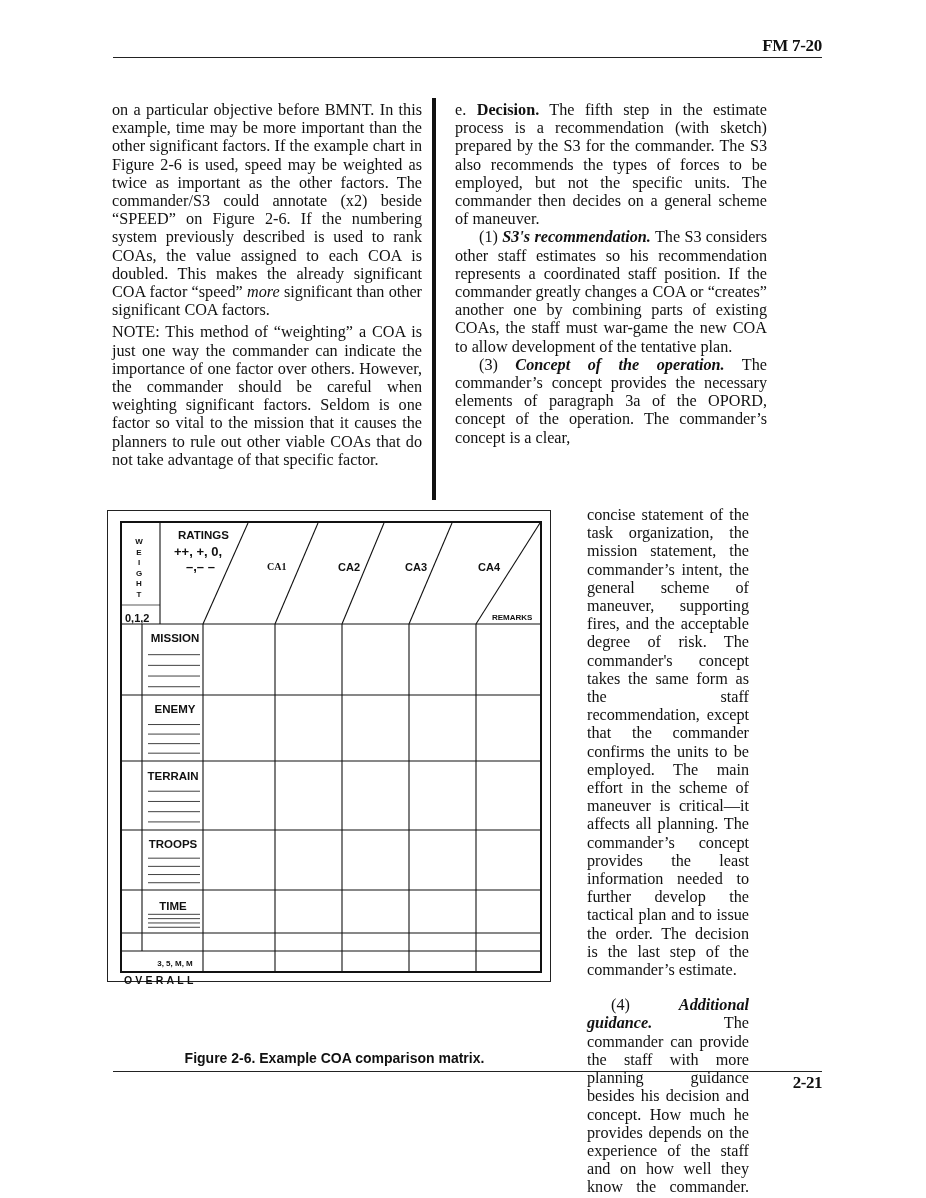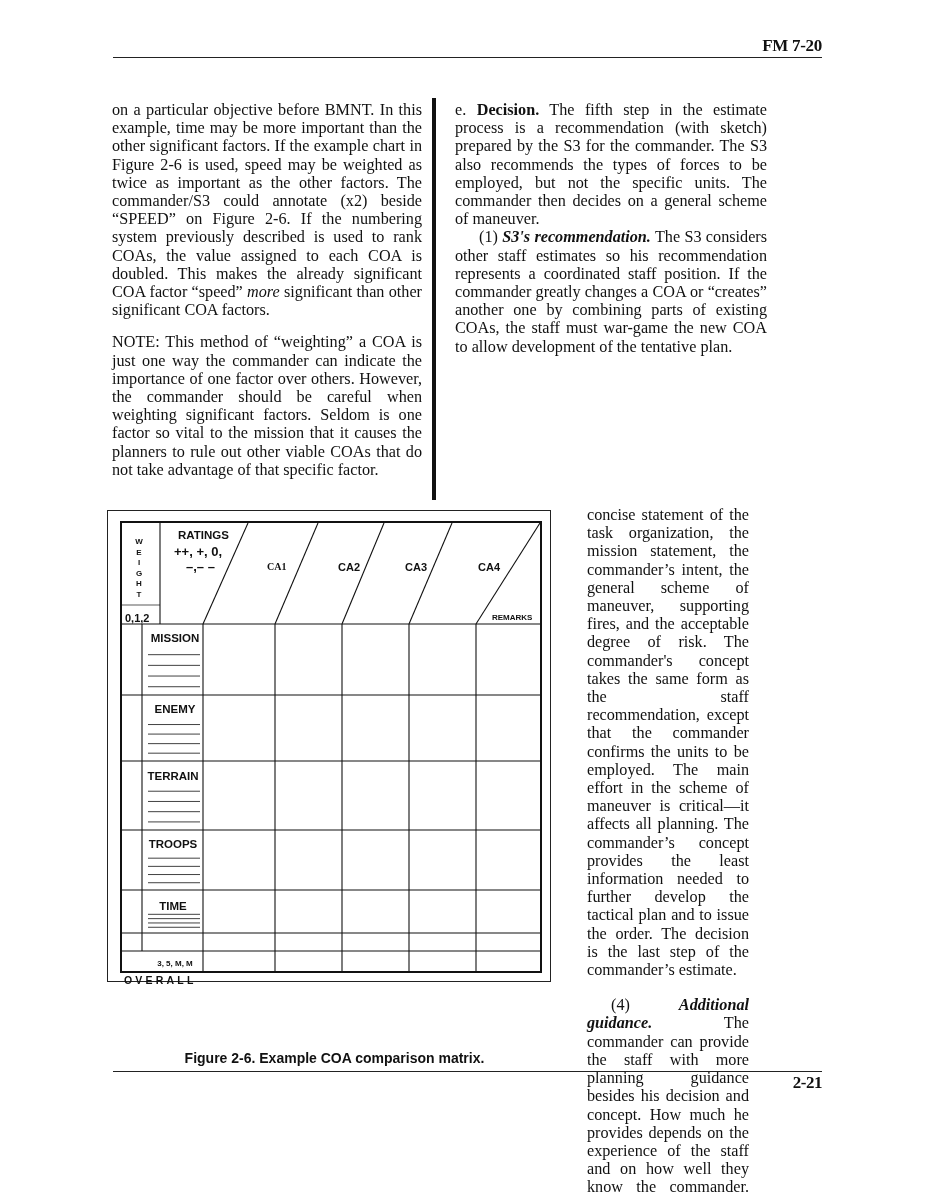--- a/index.html
+++ b/index.html
@@ -10,21 +10,21 @@
   #header-label { position: absolute; right: 104px; top: 36px; font-size: 17px; font-weight: bold; letter-spacing: -0.3px; }
   #header-rule { position: absolute; left: 113px; right: 104px; top: 57px; border-top: 1.5px solid #222; }
 
   #footer-rule { position: absolute; left: 113px; right: 104px; top: 1071px; border-top: 1.5px solid #222; }
   #footer-label { position: absolute; right: 104px; top: 1073px; font-size: 17px; font-weight: bold; letter-spacing: -0.5px; }
 
   .col-text { position: absolute; font-size: 16.2px; line-height: 18.2px; text-align: justify; }
   .col-text p { margin: 0; }
   .col-text .indent { text-indent: 24px; }
   #left-col { left: 112px; top: 101px; width: 310px; }
-  #left-col .note { margin-top: 14px; }
+  #left-col .note { margin-top: 4px; }
   #col-divider { position: absolute; left: 432px; top: 98px; width: 4px; height: 402px; background: #111; }
   #right-col { left: 455px; top: 101px; width: 312px; }
   #right-wrap { position: absolute; left: 570px; top: 489px; width: 196px; font-size: 16.2px; line-height: 18.2px; text-align: justify; }
   #right-wrap p { margin: 17px; }
 
   
   #figure-frame { position: absolute; left: 107px; top: 510px; width: 442px; height: 470px; border: 1.5px solid #222; }
   #matrix { position: absolute; left: 120px; top: 521px; width: 422px; height: 452px; border: 2px solid #111; box-sizing: border-box; }
   #matrix svg { position: absolute; left: 0; top: 0; }
   .mlabel { position: absolute; font-family: "Liberation Sans", "DejaVu Sans", sans-serif; font-weight: bold; color: #111; }
@@ -39,20 +39,21 @@
 <div id="left-col" class="col-text serif">
   <p><span>on a particular objective before BMNT. In this example, time may be more important than the other significant factors. If the example chart in Figure 2-6 is used, speed may be weighted as twice as important as the other factors. The commander/S3 could annotate (x2) beside “SPEED” on Figure 2-6. If the numbering system previously described is used to rank COAs, the value assigned to each COA is doubled. This makes the already significant COA factor “speed” </span><i>more</i><span> significant than other significant COA factors.</span></p>
   <p class="note">NOTE: This method of “weighting” a COA is just one way the commander can indicate the importance of one factor over others. However, the commander should be careful when weighting significant factors. Seldom is one factor so vital to the mission that it causes the planners to rule out other viable COAs that do not take advantage of that specific factor.</p>
 </div>
 
 <div id="col-divider"></div>
 
 <div id="right-col" class="col-text serif">
   <p><span>e. </span><b>Decision.</b><span> The fifth step in the estimate process is a recommendation (with sketch) prepared by the S3 for the commander. The S3 also recommends the types of forces to be employed, but not the specific units. The commander then decides on a general scheme of maneuver.</span></p>
   <p class="indent"><span>(1) </span><b><i>S3's recommendation.</i></b><span> The S3 considers other staff estimates so his recommendation represents a coordinated staff position. If the commander greatly changes a COA or “creates” another one by combining parts of existing COAs, the staff must war-game the new COA to allow development of the tentative plan.</span></p>
+  <p class="indent"><span>(3) </span><b><i>Concept of the operation.</i></b><span> The commander’s concept provides the necessary elements of paragraph 3a of the OPORD, concept of the operation. The commander’s concept is a clear,</span></p>
 </div>
 
 <div id="right-wrap" class="serif">
   <p>concise statement of the task organization, the mission statement, the commander’s intent, the general scheme of maneuver, supporting fires, and the acceptable degree of risk. The commander's concept takes the same form as the staff recommendation, except that the commander confirms the units to be employed. The main effort in the scheme of maneuver is critical—it affects all planning. The commander’s concept provides the least information needed to further develop the tactical plan and to issue the order. The decision is the last step of the commander’s estimate.</p>
   <p class="indent" style="text-indent:24px"><span>(4) </span><b><i>Additional guidance.</i></b><span> The commander can provide the staff with more planning guidance besides his decision and concept. How much he provides depends on the experience of the staff and on how well they know the commander. This extra</span></p>
 </div>
 
 <div id="figure-frame"></div>
 <div id="matrix">
   <svg id="matrix-svg" width="422" height="452">

